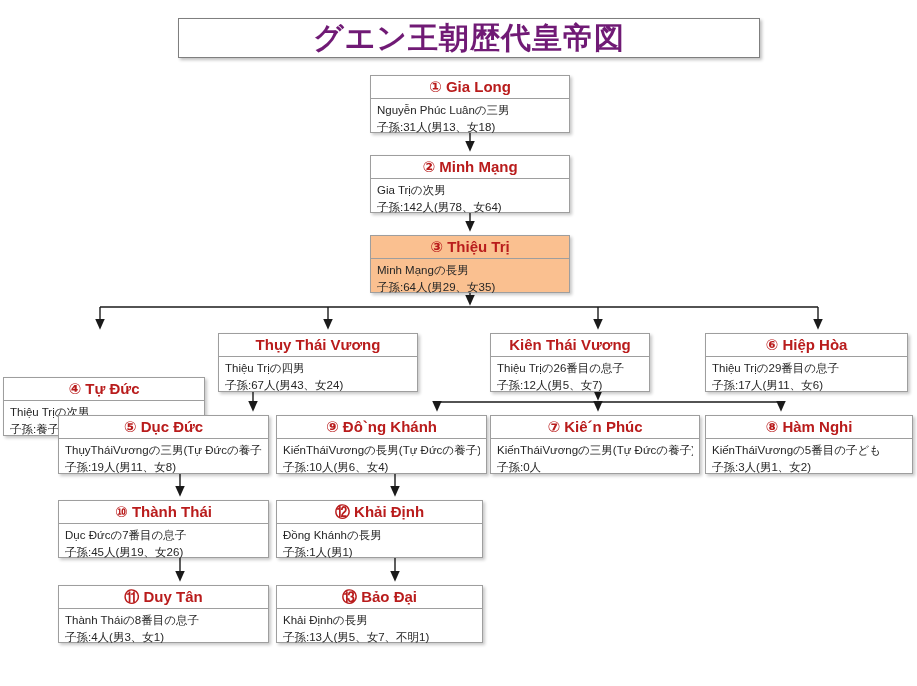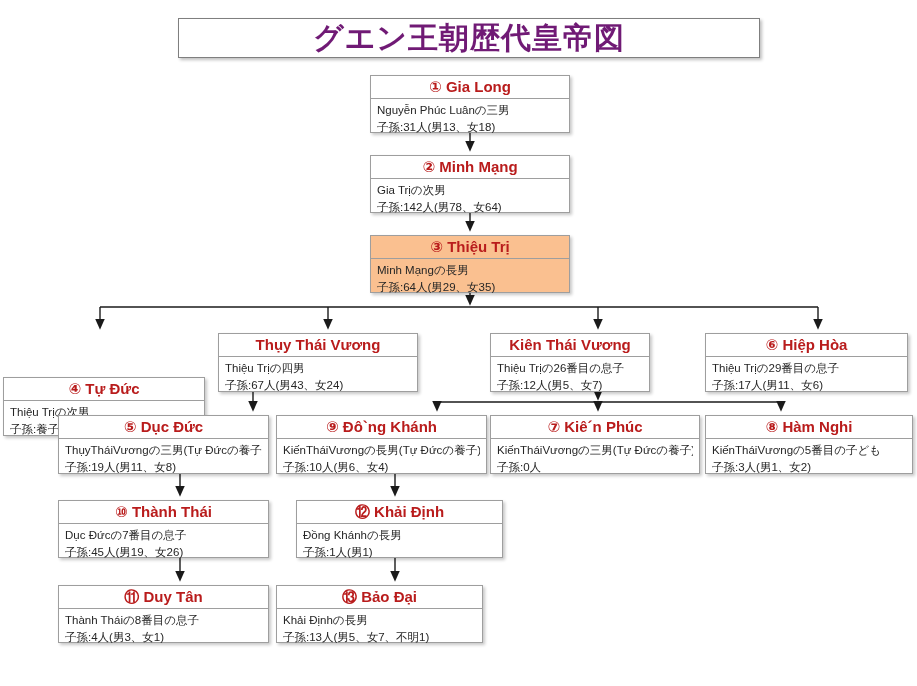--- a/index.html
+++ b/index.html
@@ -141,21 +141,21 @@
           <div>子孫:3人(男1、女2)</div>
         </div>
       </div>
       <div class="node" style="left: 58px; top: 500px; width: 211px; height: 58px;">
         <div class="hdr">⑩ Thành Thái</div>
         <div class="body">
           <div>Dục Đứcの7番目の息子</div>
           <div>子孫:45人(男19、女26)</div>
         </div>
       </div>
-      <div class="node" style="left: 276px; top: 500px; width: 207px; height: 58px; margin-left: 20px;">
+      <div class="node" style="left: 276px; top: 500px; width: 207px; height: 58px;">
         <div class="hdr">⑫ Khải Định</div>
         <div class="body">
           <div>Đồng Khánhの長男</div>
           <div>子孫:1人(男1)</div>
         </div>
       </div>
       <div class="node" style="left: 58px; top: 585px; width: 211px; height: 58px;">
         <div class="hdr">⑪ Duy Tân</div>
         <div class="body">
           <div>Thành Tháiの8番目の息子</div>

